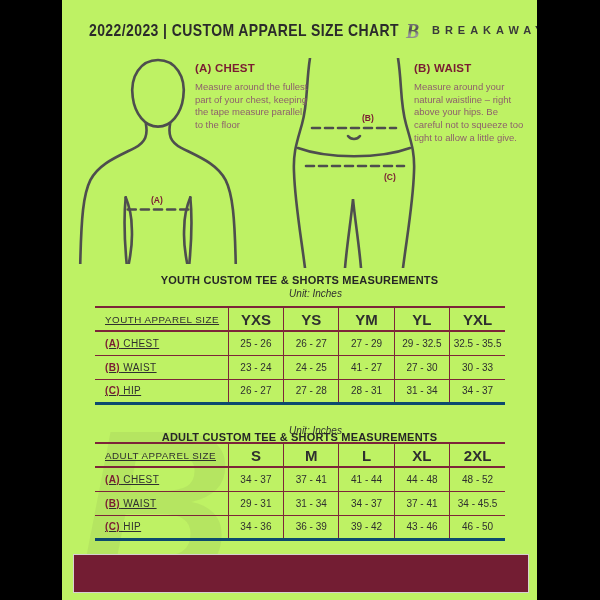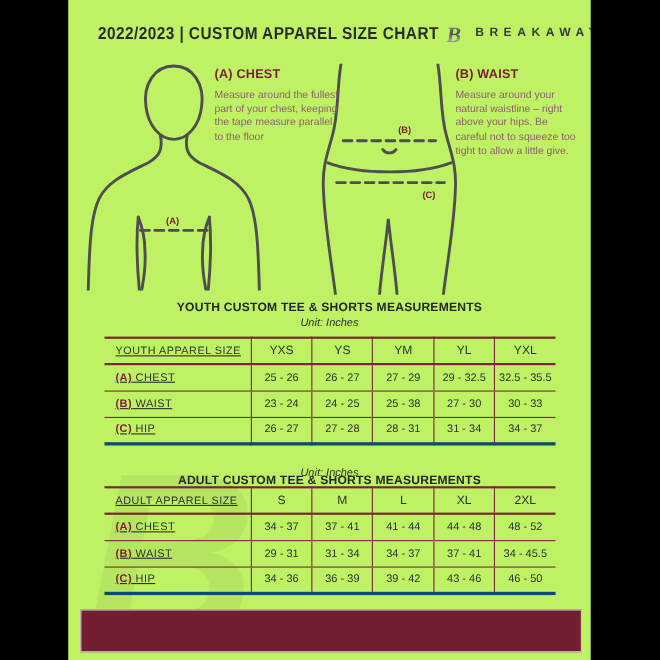--- a/index.html
+++ b/index.html
@@ -30,37 +30,37 @@
   .guide-block{position:absolute;width:115px;}
   .guide-head{font-size:11.5px;font-weight:800;color:#7a1c32;letter-spacing:.2px;}
   .guide-text{
     margin-top:7px;font-size:9.5px;line-height:1.34;
     color:#8d5f6c;white-space:pre-line;
   }
   
   .tbl-title{position:absolute;left:0;width:100%;text-align:center;
     font-size:11px;font-weight:800;color:#262626;letter-spacing:.2px;}
   .tbl-unit{position:absolute;left:0;width:100%;text-align:center;
-    font-size:10px;font-style:italic;color:#2f2f2f;}
+    font-size:10px;font-style:italic;color:#2f2f2f;padding-left:16px;}
   table.sizes{
     position:absolute;left:33px;width:410px;border-collapse:collapse;table-layout:fixed;
     font-size:10px;color:#2f2f2f;z-index:2;
   }
   table.sizes col.c0{width:32.5%;}
   table.sizes col.cn{width:13.5%;}
   table.sizes tr{height:24px;}
   table.sizes th, table.sizes td{
     border-left:1px solid #7d2539;text-align:center;font-weight:400;padding:0;
   }
   table.sizes th:first-child, table.sizes td:first-child{border-left:none;text-decoration:underline;}
   table.sizes thead tr{border-top:2px solid #7d2539;border-bottom:2px solid #7d2539;}
   table.sizes tbody tr{border-bottom:1.5px solid #7d2539;}
   table.sizes tbody tr:last-child{border-bottom:3px solid #0c4a6e;}
   table.sizes th.c-label{text-align:left;padding-left:10px;letter-spacing:.5px;font-size:9.8px;}
-  table.sizes th.c-size{font-weight:400;font-size:11px;}
+  table.sizes th.c-size{font-weight:700;font-size:15px;}
   table.sizes th.c-measure{text-align:left;padding-left:10px;letter-spacing:.4px;}
   table.sizes th.c-measure .prefix{color:#7a1c32;font-weight:800;}
   
   .watermark{
     position:absolute;left:16px;top:398px;font-size:215px;font-weight:800;font-style:italic;
     color:rgba(70,65,65,0.07);z-index:1;line-height:1;pointer-events:none;
   }
   .footer-bar{
     position:absolute;left:11px;top:554px;width:454px;height:37px;
     background:#731d33;border:1px solid #d6d1d0;z-index:2;
@@ -156,21 +156,21 @@
           <td>25 - 26</td>
           <td>26 - 27</td>
           <td>27 - 29</td>
           <td>29 - 32.5</td>
           <td>32.5 - 35.5</td>
         </tr>
         <tr>
           <th class="c-measure"><span class="prefix">(B)</span><span> WAIST</span></th>
           <td>23 - 24</td>
           <td>24 - 25</td>
-          <td>25 - 38</td>
+          <td>41 - 27</td>
           <td>27 - 30</td>
           <td>30 - 33</td>
         </tr>
         <tr>
           <th class="c-measure"><span class="prefix">(C)</span><span> HIP</span></th>
           <td>26 - 27</td>
           <td>27 - 28</td>
           <td>28 - 31</td>
           <td>31 - 34</td>
           <td>34 - 37</td>

